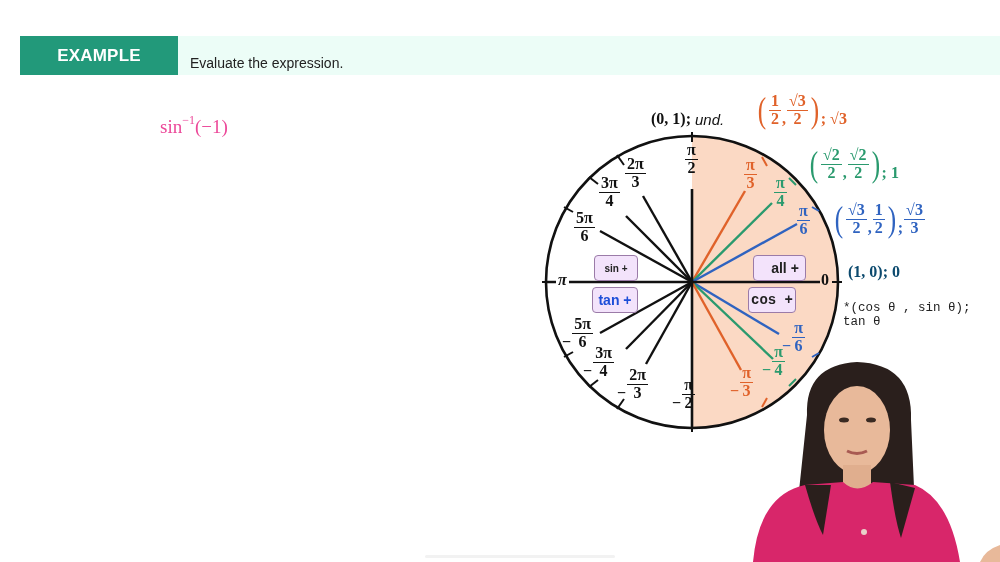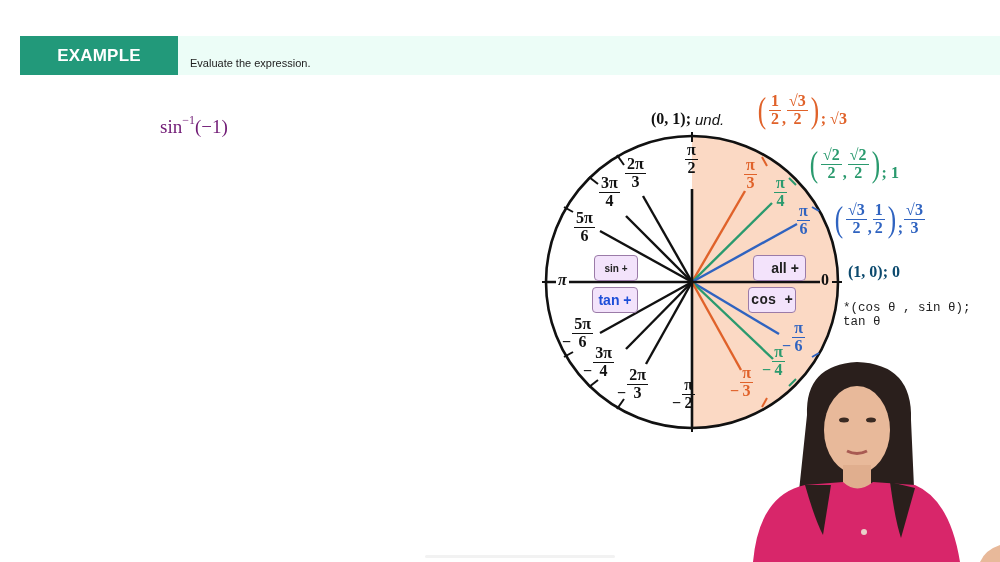--- a/index.html
+++ b/index.html
@@ -15,25 +15,25 @@
   }
   .banner-label {
     position: absolute; left: 0; top: 0; width: 158px; height: 39px;
     background: #22997a; color: #ffffff;
     font-weight: bold; font-size: 17px; letter-spacing: 0.2px;
     display: flex; align-items: center; justify-content: center;
   }
   .banner-text {
     position: absolute; left: 170px; top: 0; height: 53px;
     display: flex; align-items: center;
-    font-size: 11px; color: #222;
+    font-size: 14px; color: #222;
   }
   .expr {
     position: absolute; left: 160px; top: 115px;
-    font-family: "Liberation Serif", serif; font-size: 19px; color: #701a75;
+    font-family: "Liberation Serif", serif; font-size: 19px; color: #ec4899;
   }
   .expr sup { font-size: 12px; position: relative; top: -2px; }
   svg#unit-circle { position: absolute; left: 0; top: 0; }
   .coord-label {
     position: absolute; font-family: "Liberation Serif", serif; font-weight: bold;
     display: flex; align-items: flex-end; white-space: nowrap;
   }
   .frac { display: inline-flex; flex-direction: column; align-items: center; margin: 0 1px; vertical-align: middle; }
   .frac .num { border-bottom: 1.6px solid currentColor; padding: 0 2px; line-height: 1.05; }
   .frac .den { line-height: 1.05; }

